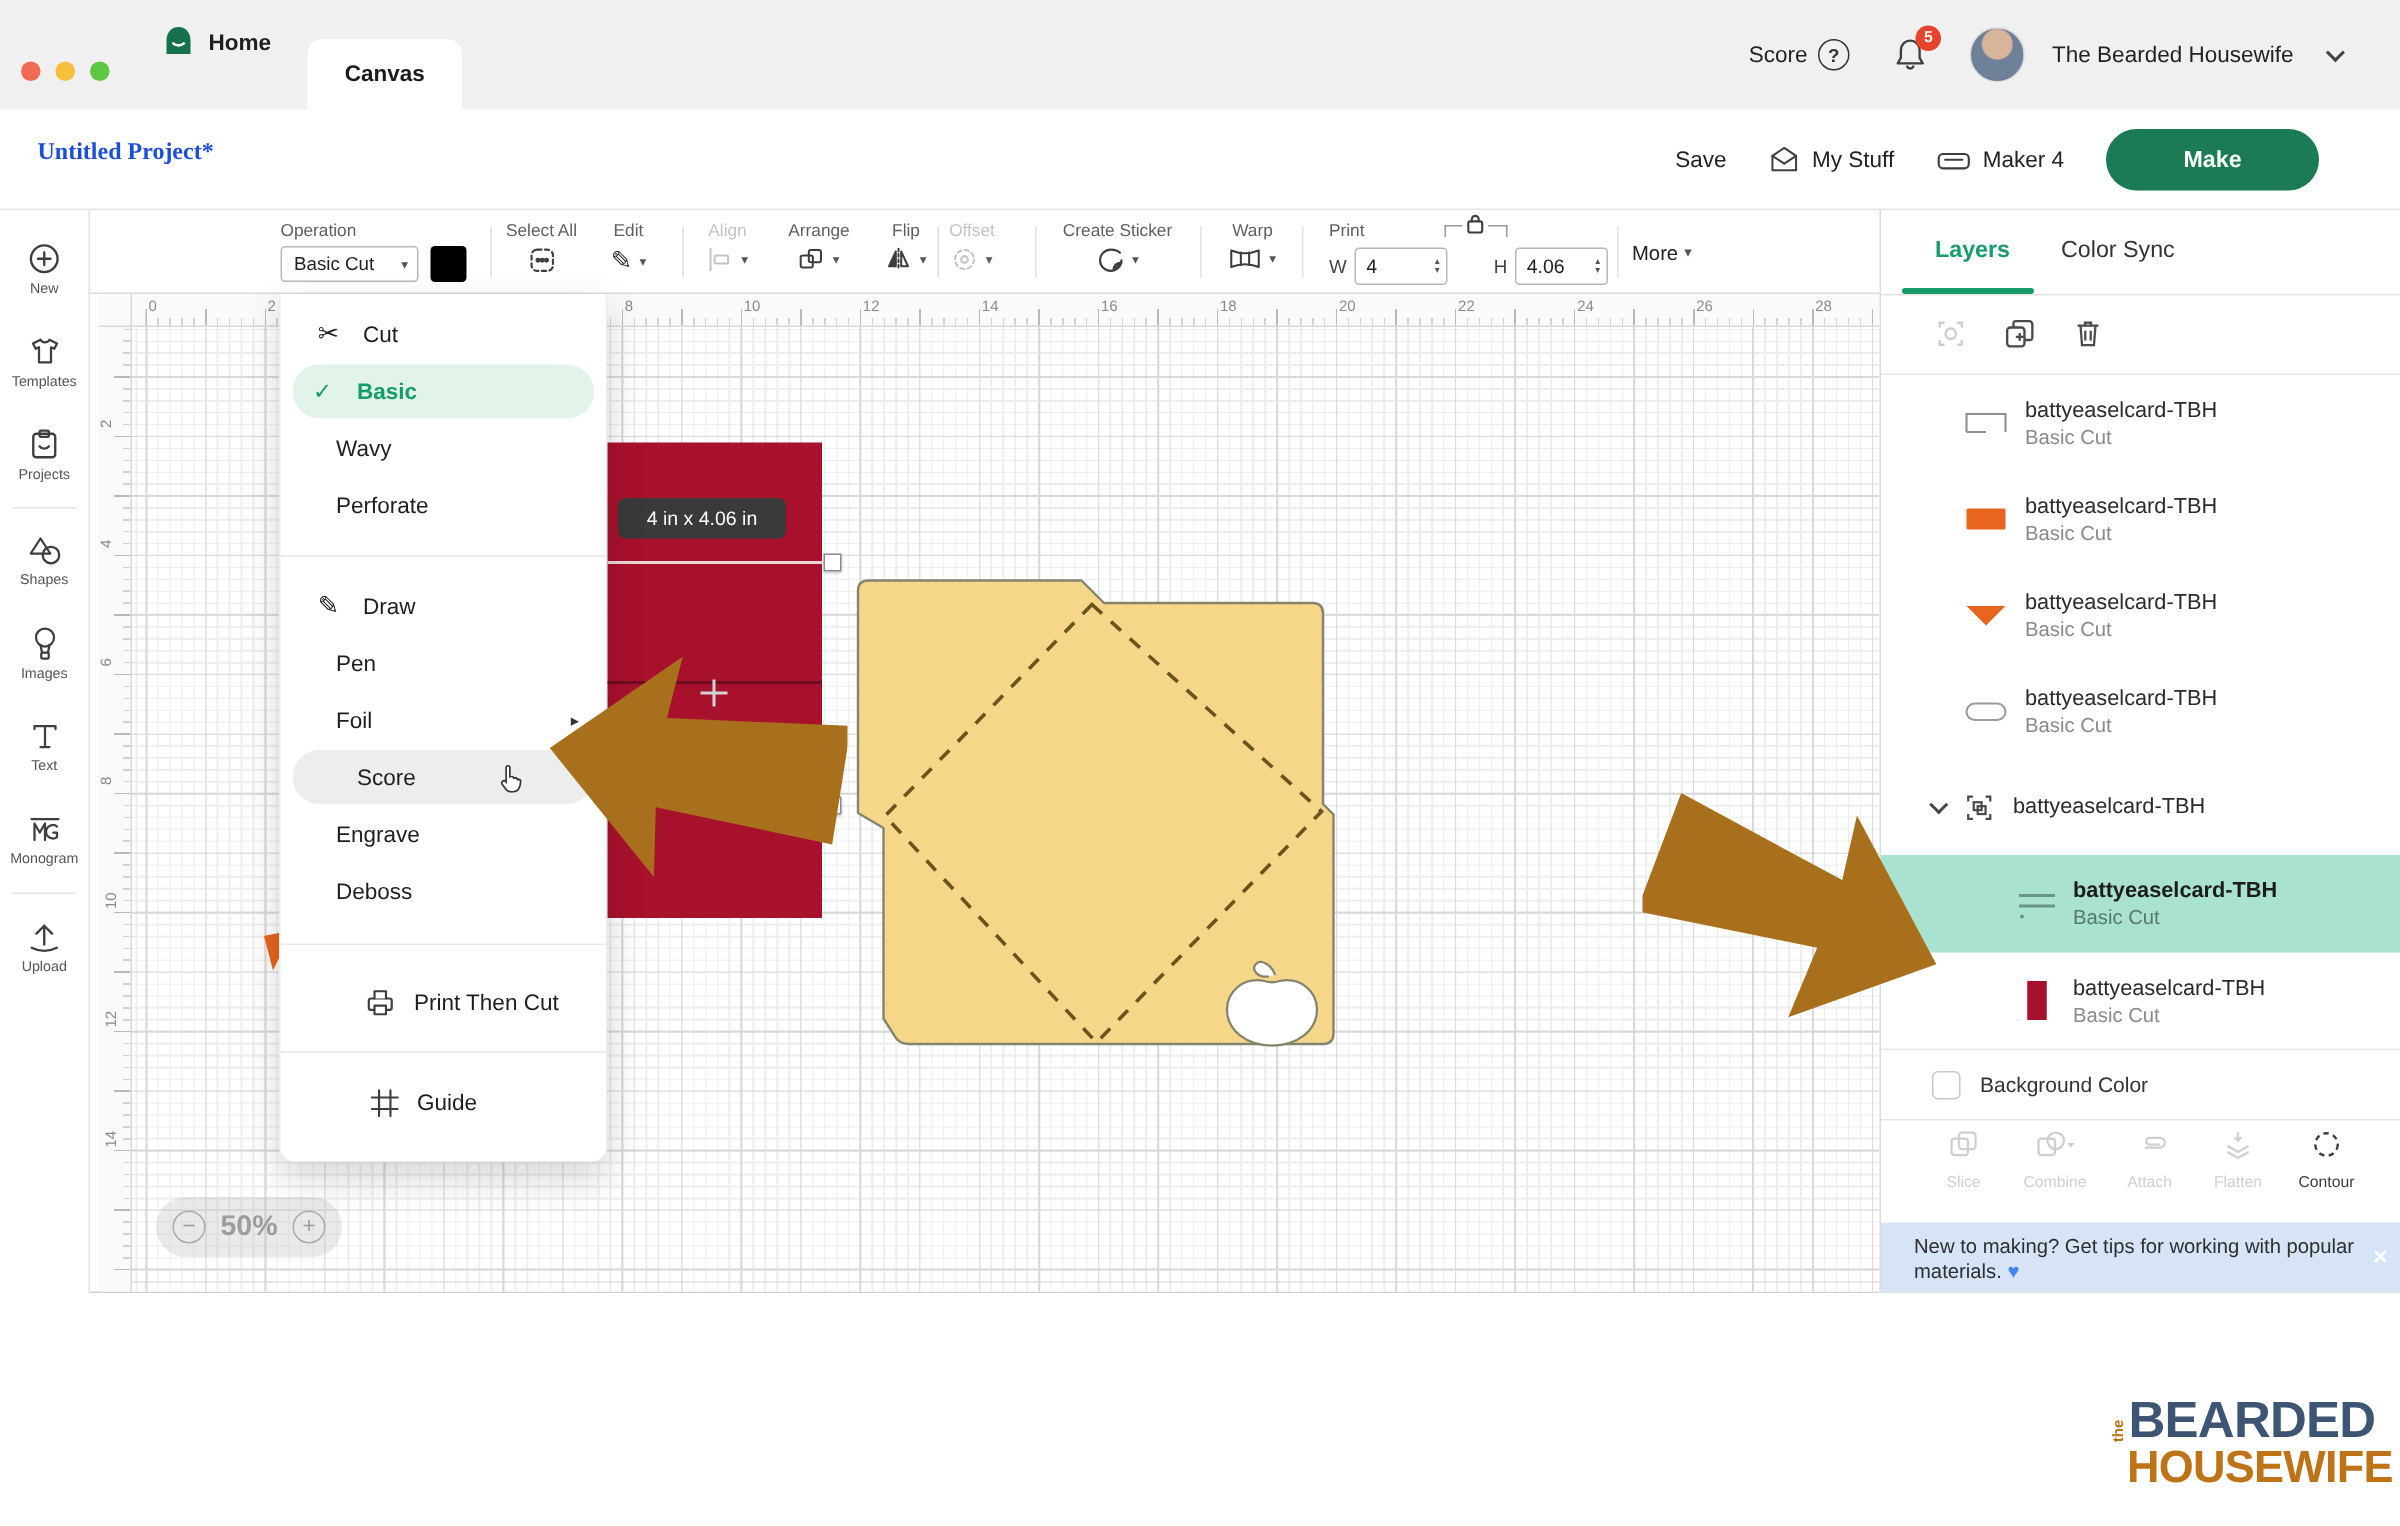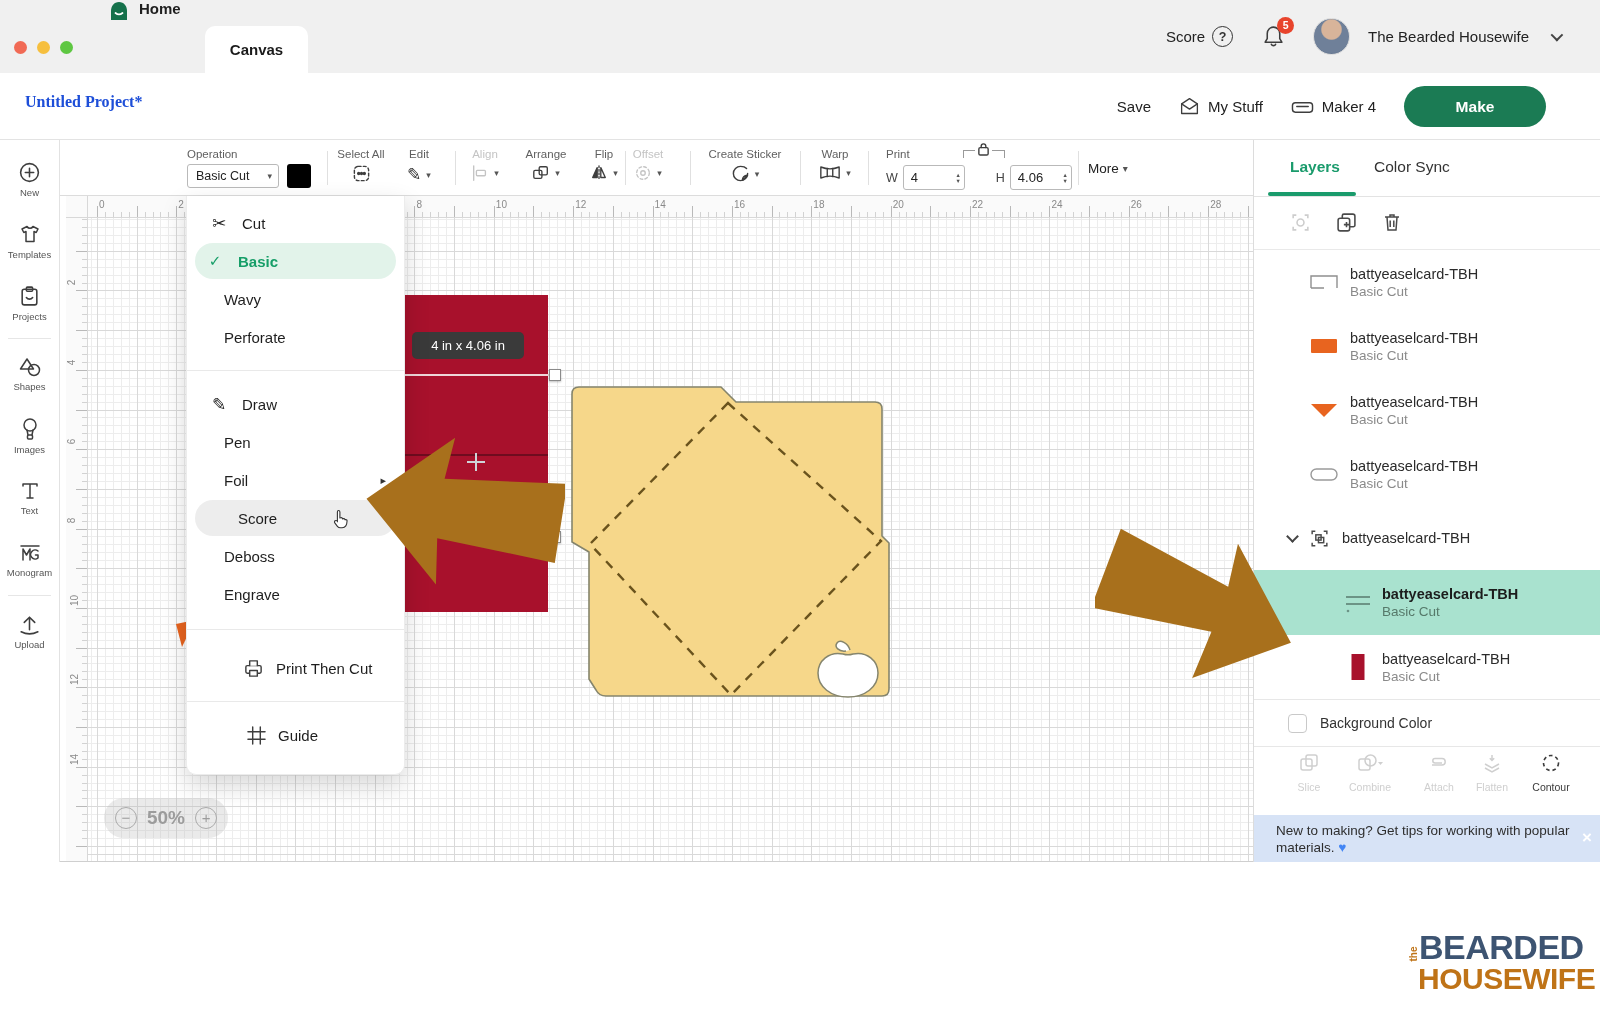--- a/index.html
+++ b/index.html
@@ -4,21 +4,21 @@
 <style>
   * { margin:0; padding:0; box-sizing:border-box; }
   html,body { width:1600px; height:1017px; font-family:"Liberation Sans","DejaVu Sans",sans-serif; background:#fff; }
   .app { position:relative; width:1600px; height:1017px; overflow:hidden; background:#fff; }
 
   
   .topbar { position:absolute; left:0; top:0; width:1600px; height:73px; background:#f0f0f0; }
   .traffic { position:absolute; left:14px; top:41px; display:flex; gap:10px; }
   .dot { width:13px; height:13px; border-radius:50%; }
   .dot.r{background:#f16a55;} .dot.y{background:#f6bf3e;} .dot.g{background:#5ec742;}
-  .home-tab { position:absolute; left:108px; top:0; height:57px; display:flex; align-items:flex-start; gap:9px; font-size:15px; font-weight:bold; color:#1f1f1f; cursor:pointer; }
+  .home-tab { position:absolute; left:108px; top:0; height:57px; display:flex; align-items:center; gap:9px; font-size:15px; font-weight:bold; color:#1f1f1f; cursor:pointer; }
   .canvas-tab { position:absolute; left:205px; top:26px; width:103px; height:47px; background:#fff; border-radius:10px 10px 0 0; display:flex; align-items:center; justify-content:center; font-size:15px; font-weight:bold; color:#1b1b1b; }
   .topbar-right { position:absolute; right:40px; top:0; height:73px; display:flex; align-items:center; gap:14px; }
   .help-wrap { display:flex; align-items:center; gap:7px; font-size:15px; color:#222; cursor:pointer; }
   .qcircle { width:21px; height:21px; border:1.6px solid #333; border-radius:50%; font-size:12.5px; font-weight:bold; display:flex; align-items:center; justify-content:center; color:#333; }
   .bell-wrap { position:relative; margin-left:14px; width:26px; height:26px; cursor:pointer; }
   .badge { position:absolute; right:-7px; top:-7px; min-width:17px; height:17px; background:#e8442c; border-radius:9px; color:#fff; font-size:10.5px; font-weight:bold; display:flex; align-items:center; justify-content:center; padding:0 3px; }
   .avatar { width:37px; height:37px; border-radius:50%; margin-left:12px; background:radial-gradient(circle at 50% 30%, #d8b49a 0 32%, #6f8099 36% 75%, #4f617c 100%); border:1px solid #dcdcdc; cursor:pointer; }
   .acct-name { font-size:15px; color:#222; margin-left:4px; cursor:pointer; }
   .chev { display:inline-block; width:9px; height:9px; border-right:2px solid #444; border-bottom:2px solid #444; transform:rotate(45deg) translateY(-2px); margin-left:8px; }
 
@@ -480,24 +480,24 @@
       </div>
       <div class="mrow hover">
         <span>Score</span>
         <span class="cursor-hand">
           <svg width="16" height="20" viewBox="0 0 16 20">
               <path d="M5.5 1.5c.8 0 1.4.6 1.4 1.4v6l1.2-.2c.5-.1 1 .2 1.2.6l.2.5 1.1-.2c.5-.1 1 .2 1.2.6l.2.5.9-.1c.7 0 1.2.5 1.2 1.2-.1 2.2-.5 3.9-1.3 5.1-.8 1.2-2 1.9-3.7 1.9H7.4c-1.2 0-2.3-.6-3-1.5l-2.6-3.4c-.5-.7-.4-1.6.3-2.1.6-.4 1.4-.4 1.9.1l.4.4V2.9c0-.8.6-1.4 1.1-1.4z" fill="#fff" stroke="#333" stroke-width="1.1"></path>
             </svg>
         </span>
       </div>
       <div class="mrow">
+          <span>Engrave</span>
+        </div>
+      <div class="mrow">
           <span>Deboss</span>
-        </div>
-      <div class="mrow">
-          <span>Engrave</span>
         </div>
       <div class="mdiv" style="margin:16px 0;"></div>
       <div class="mrow big" style="padding-left:56px;">
         <svg class="ic" width="21" height="21" viewBox="0 0 22 22">
             <rect x="3" y="8" width="16" height="8" rx="1.5"></rect>
             <path d="M7 8V3h8v5M7 13h8v6H7z" fill="#fff"></path>
           </svg>
         <span>Print Then Cut</span>
       </div>
       <div class="mdiv2"></div>
@@ -639,21 +639,21 @@
         <span class="alabel">Slice</span>
       </span>
       <span class="act" style="left:87px;">
         <svg width="26" height="20" viewBox="0 0 26 20" style="stroke:currentColor; fill:none; stroke-width:1.5;">
             <rect x="2" y="6" width="11" height="11" rx="2"></rect>
             <circle cx="13.5" cy="7.5" r="5.5"></circle>
             <path d="M21 9l2.5 3 2.5-3" fill="currentColor" stroke="none"></path>
           </svg>
         <span class="alabel">Combine</span>
       </span>
-      <span class="act" style="left:156px;">
+      <span class="act" style="left:136px;text-align:right;">
         <svg width="22" height="20" viewBox="0 0 22 20" style="stroke:currentColor; fill:none; stroke-width:1.5;">
             <path d="M4 12h10a3.2 3.2 0 0 0 0-6.4H7a2.2 2.2 0 0 0 0 4.4h7"></path>
           </svg>
         <span class="alabel">Attach</span>
       </span>
       <span class="act" style="left:209px;">
         <svg width="20" height="20" viewBox="0 0 20 20" style="stroke:currentColor; fill:none; stroke-width:1.5;">
             <path d="M10 2v5M7.8 5.2L10 7.5l2.2-2.3"></path>
             <path d="M3 11l7 4 7-4M3 15l7 4 7-4"></path>
           </svg>

